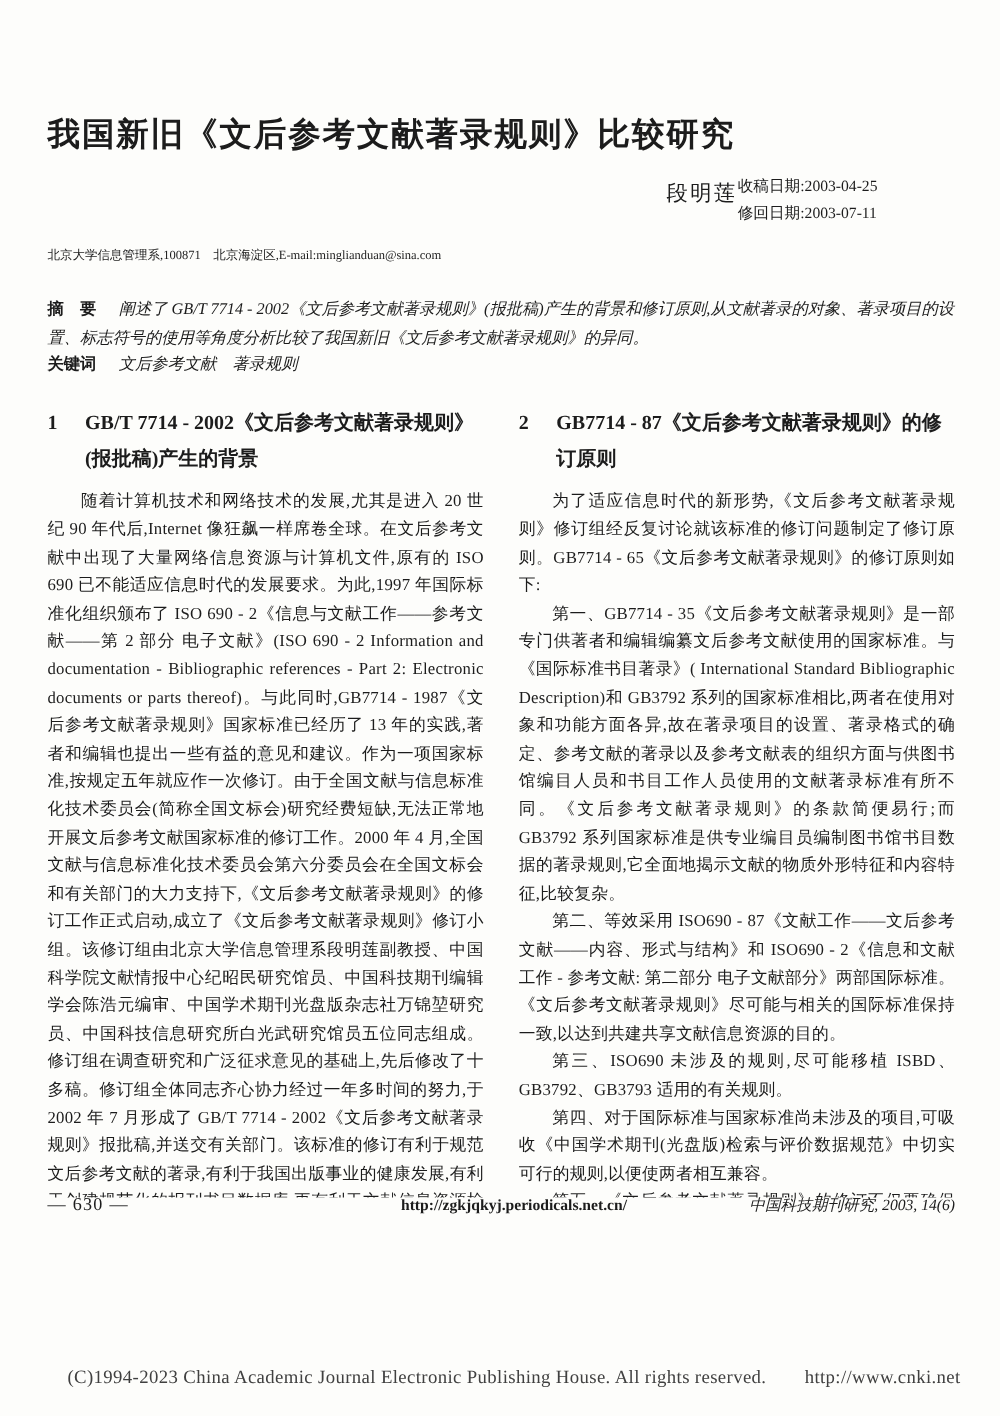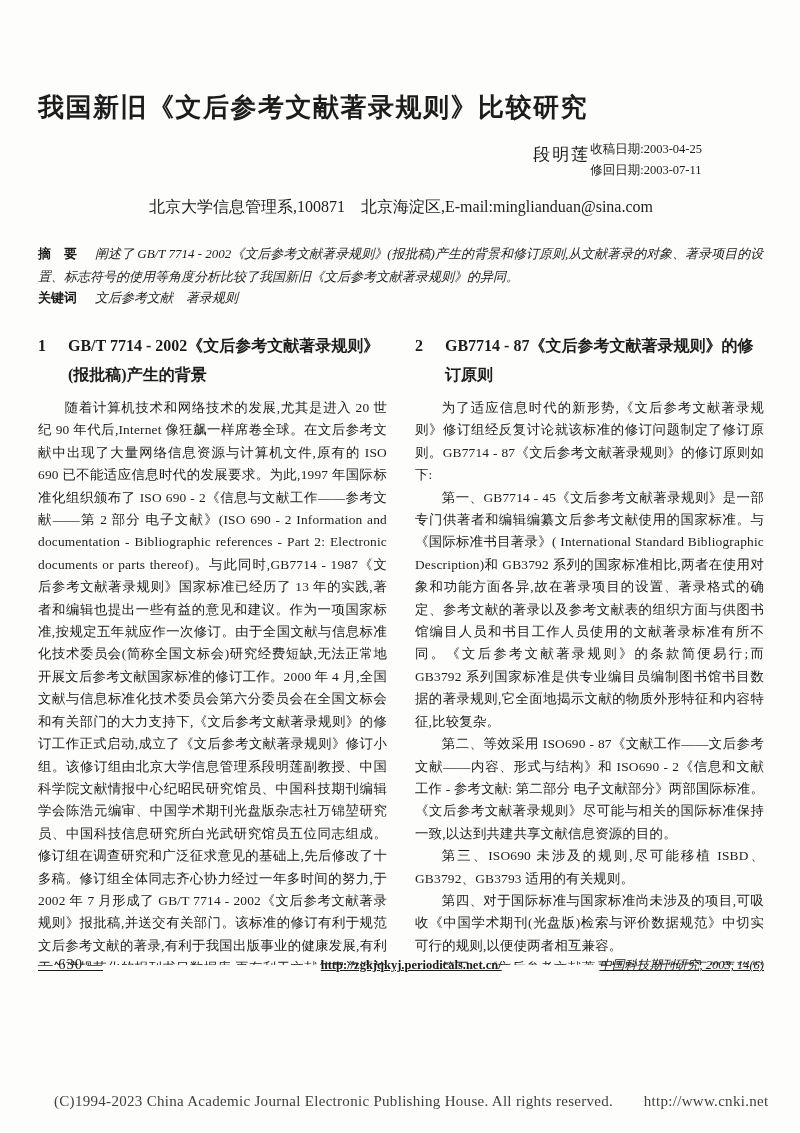--- a/index.html
+++ b/index.html
@@ -27,21 +27,21 @@
     letter-spacing: 1.5px;
   }
   .byline-row {
     margin-top: 14px;
     display: flex;
     justify-content: flex-end;
     align-items: flex-start;
   }
   .author-name { font-size: 17px; letter-spacing: 2px; padding-top: 4px; }
   .dates-block { font-size: 12.5px; line-height: 21px; margin-right: 62px; }
-  .affiliation { margin-top: 16px; font-size: 16px; text-align: center; }
+  .affiliation { margin-top: 16px; font-size: 10px; }
   .abstract-block { margin-top: 24px; font-size: 13px; line-height: 23px; }
   .abstract-label, .keywords-label { font-weight: bold; margin-right: 18px; font-style: normal; }
   .abstract-text, .keywords-text { font-style: italic; }
   .keywords-line { margin-top: 1px; font-size: 13px; }
   .columns {
     margin-top: 24px;
     display: flex;
     gap: 28px;
     height: 634px;
     overflow: hidden;
@@ -63,21 +63,20 @@
     text-indent: 2em;
     letter-spacing: 0.2px;
   }
   .footer {
     position: absolute;
     left: 38px; right: 36px;
     top: 956px;
     display: flex;
     justify-content: space-between;
     align-items: baseline;
-    text-decoration: underline;
   }
   .page-number { font-size: 14.5px; letter-spacing: 1px; }
   .footer-url { font-size: 12.5px; font-weight: bold; margin-left: 120px; }
   .footer-journal { font-size: 12.5px; font-style: italic; }
   .watermark {
     position: absolute;
     left: 54px; top: 1092px;
     font-size: 15px;
     color: #404040;
     letter-spacing: 0.3px;
@@ -117,22 +116,22 @@
         <span class="sec-title">GB/T 7714 - 2002《文后参考文献著录规则》(报批稿)产生的背景</span>
       </div>
       <p>随着计算机技术和网络技术的发展,尤其是进入 20 世纪 90 年代后,Internet 像狂飙一样席卷全球。在文后参考文献中出现了大量网络信息资源与计算机文件,原有的 ISO 690 已不能适应信息时代的发展要求。为此,1997 年国际标准化组织颁布了 ISO 690 - 2《信息与文献工作——参考文献——第 2 部分 电子文献》(ISO 690 - 2 Information and documentation - Bibliographic references - Part 2: Electronic documents or parts thereof)。与此同时,GB7714 - 1987《文后参考文献著录规则》国家标准已经历了 13 年的实践,著者和编辑也提出一些有益的意见和建议。作为一项国家标准,按规定五年就应作一次修订。由于全国文献与信息标准化技术委员会(简称全国文标会)研究经费短缺,无法正常地开展文后参考文献国家标准的修订工作。2000 年 4 月,全国文献与信息标准化技术委员会第六分委员会在全国文标会和有关部门的大力支持下,《文后参考文献著录规则》的修订工作正式启动,成立了《文后参考文献著录规则》修订小组。该修订组由北京大学信息管理系段明莲副教授、中国科学院文献情报中心纪昭民研究馆员、中国科技期刊编辑学会陈浩元编审、中国学术期刊光盘版杂志社万锦堃研究员、中国科技信息研究所白光武研究馆员五位同志组成。修订组在调查研究和广泛征求意见的基础上,先后修改了十多稿。修订组全体同志齐心协力经过一年多时间的努力,于 2002 年 7 月形成了 GB/T 7714 - 2002《文后参考文献著录规则》报批稿,并送交有关部门。该标准的修订有利于规范文后参考文献的著录,有利于我国出版事业的健康发展,有利于创建规范化的报刊书目数据库,更有利于文献信息资源检索与利用。</p>
     </div>
 
     <div class="col">
       <div class="sec-heading">
         <span class="sec-num">2</span>
         <span class="sec-title">GB7714 - 87《文后参考文献著录规则》的修订原则</span>
       </div>
-      <p>为了适应信息时代的新形势,《文后参考文献著录规则》修订组经反复讨论就该标准的修订问题制定了修订原则。GB7714 - 87《文后参考文献著录规则》的修订原则如下:</p>
-      <p>第一、GB7714 - 45《文后参考文献著录规则》是一部专门供著者和编辑编纂文后参考文献使用的国家标准。与《国际标准书目著录》( International Standard Bibliographic Description)和 GB3792 系列的国家标准相比,两者在使用对象和功能方面各异,故在著录项目的设置、著录格式的确定、参考文献的著录以及参考文献表的组织方面与供图书馆编目人员和书目工作人员使用的文献著录标准有所不同。《文后参考文献著录规则》的条款简便易行;而 GB3792 系列国家标准是供专业编目员编制图书馆书目数据的著录规则,它全面地揭示文献的物质外形特征和内容特征,比较复杂。</p>
+      <p>为了适应信息时代的新形势,《文后参考文献著录规则》修订组经反复讨论就该标准的修订问题制定了修订原则。GB7714 - 65《文后参考文献著录规则》的修订原则如下:</p>
+      <p>第一、GB7714 - 35《文后参考文献著录规则》是一部专门供著者和编辑编纂文后参考文献使用的国家标准。与《国际标准书目著录》( International Standard Bibliographic Description)和 GB3792 系列的国家标准相比,两者在使用对象和功能方面各异,故在著录项目的设置、著录格式的确定、参考文献的著录以及参考文献表的组织方面与供图书馆编目人员和书目工作人员使用的文献著录标准有所不同。《文后参考文献著录规则》的条款简便易行;而 GB3792 系列国家标准是供专业编目员编制图书馆书目数据的著录规则,它全面地揭示文献的物质外形特征和内容特征,比较复杂。</p>
       <p>第二、等效采用 ISO690 - 87《文献工作——文后参考文献——内容、形式与结构》和 ISO690 - 2《信息和文献工作 - 参考文献: 第二部分 电子文献部分》两部国际标准。《文后参考文献著录规则》尽可能与相关的国际标准保持一致,以达到共建共享文献信息资源的目的。</p>
       <p>第三、ISO690 未涉及的规则,尽可能移植 ISBD、GB3792、GB3793 适用的有关规则。</p>
       <p>第四、对于国际标准与国家标准尚未涉及的项目,可吸收《中国学术期刊(光盘版)检索与评价数据规范》中切实可行的规则,以便使两者相互兼容。</p>
       <p>第五、《文后参考文献著录规则》的修订不仅要确保该标准的科学性,而且要简洁明了具有实用性与灵活性。</p>
 
     </div>
 
   </div>
 
   <div class="footer">

